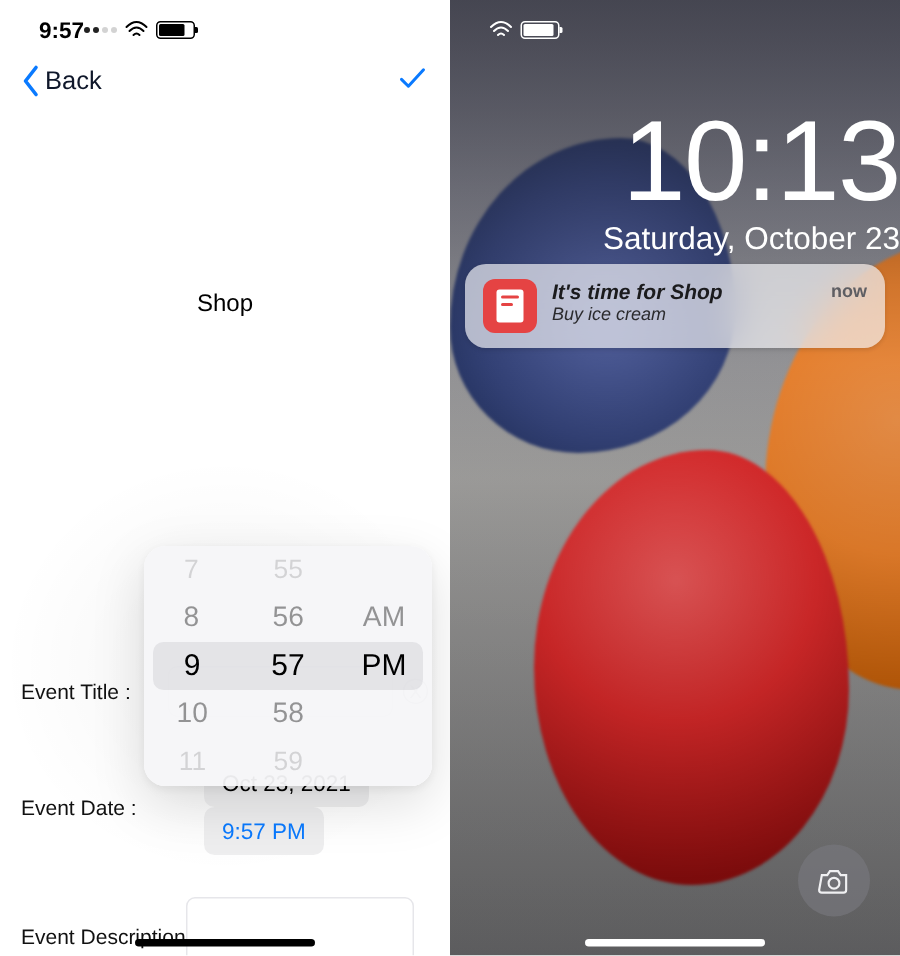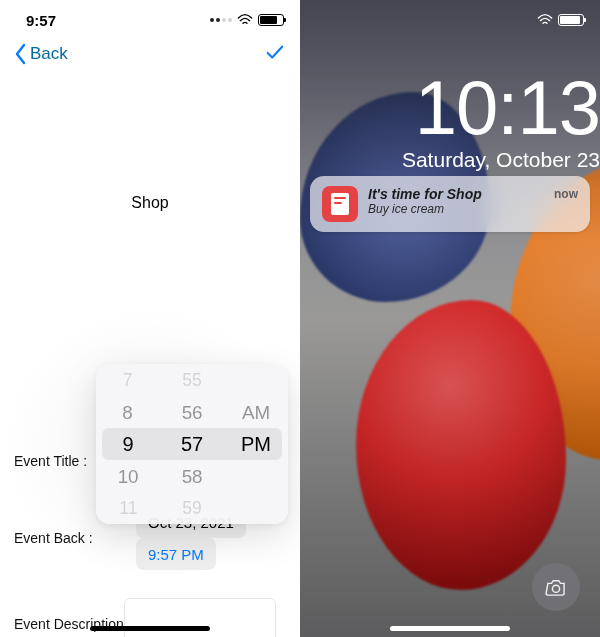--- a/index.html
+++ b/index.html
@@ -2,36 +2,36 @@
 <html><head>
 <meta charset="utf-8">
 <style>
   * { box-sizing: border-box; margin: 0; padding: 0; font-family: -apple-system, "Helvetica Neue", Helvetica, Arial, sans-serif; }
   html, body { width: 600px; height: 637px; overflow: hidden; background: #fff; }
   .canvas { display: flex; width: 600px; height: 637px; }
   .phone { width: 300px; height: 637px; position: relative; overflow: hidden; }
 
   
   .left { background: #fff; }
-  .status-bar { display: flex; align-items: center; justify-content: space-between; padding: 6px 16px 0 26px; height: 34px; }
+  .status-bar { display: flex; align-items: center; padding: 6px 16px 0 26px; height: 34px; }
   .status-time { font-size: 15px; font-weight: 600; color: #000; }
   .status-icons { display: flex; align-items: center; gap: 5px; }
   .sig-dots { display:flex; align-items:center; gap:2px;}
   .sig-dots span{ display:block; width:4px; height:4px; border-radius:50%; background:#222;}
   .sig-dots span:nth-child(1){opacity:1;}
   .sig-dots span:nth-child(2){opacity:1;}
   .sig-dots span:nth-child(3){opacity:.2;}
   .sig-dots span:nth-child(4){opacity:.2;}
   .wifi-svg { width:16px; height:12px; }
   .batt { width:26px; height:12px; border:1.3px solid #000; border-radius:3px; position:relative; }
   .batt::after{content:""; position:absolute; right:-3px; top:3px; width:2px; height:4px; background:#000; border-radius:0 1px 1px 0;}
   .batt .fill{ position:absolute; left:1px; top:1px; bottom:1px; width:70%; background:#000; border-radius:1px;}
 
   .nav-bar { display:flex; align-items:center; justify-content:space-between; padding: 8px 14px; height:40px; }
-  .back-group { display:flex; align-items:center; gap:2px; color:#0369a1; font-size:17px; }
+  .back-group { display:flex; align-items:center; gap:2px; color:#0f172a; font-size:17px; }
   .back-group svg { width:14px; height:22px; }
   .check-svg { width:22px; height:22px; color:#0a7aff; }
 
   .left-content { position:relative; padding-top: 120px; }
   .page-title { text-align:center; font-size:16px; color:#000; font-weight:400; }
 
   
   .noise-bg { position:absolute; top:230px; left:0; right:0; height:280px;
     background: radial-gradient(ellipse at center, rgba(0,0,0,.04) 0%, rgba(0,0,0,.02) 40%, rgba(0,0,0,0) 70%);
     pointer-events:none;}
@@ -199,21 +199,21 @@
           <div class="form-label">Event Title :</div>
           <div class="form-value" style="display:flex;align-items:center;">
             <div class="field-box"></div>
             <div class="clear-btn">
               <span>ⓧ</span>
             </div>
           </div>
         </div>
 
         <div class="form-row">
-          <div class="form-label">Event Back :</div>
+          <div class="form-label">Event Date :</div>
           <div class="form-value">
             <span class="date-chip">Oct 23, 2021</span>
             <span class="time-chip">9:57 PM</span>
           </div>
         </div>
 
         <div class="form-row" style="align-items:flex-start;">
           <div class="form-label" style="padding-top:18px;">Event Description :</div>
           <div class="form-value">
             <div class="desc-box"></div>

